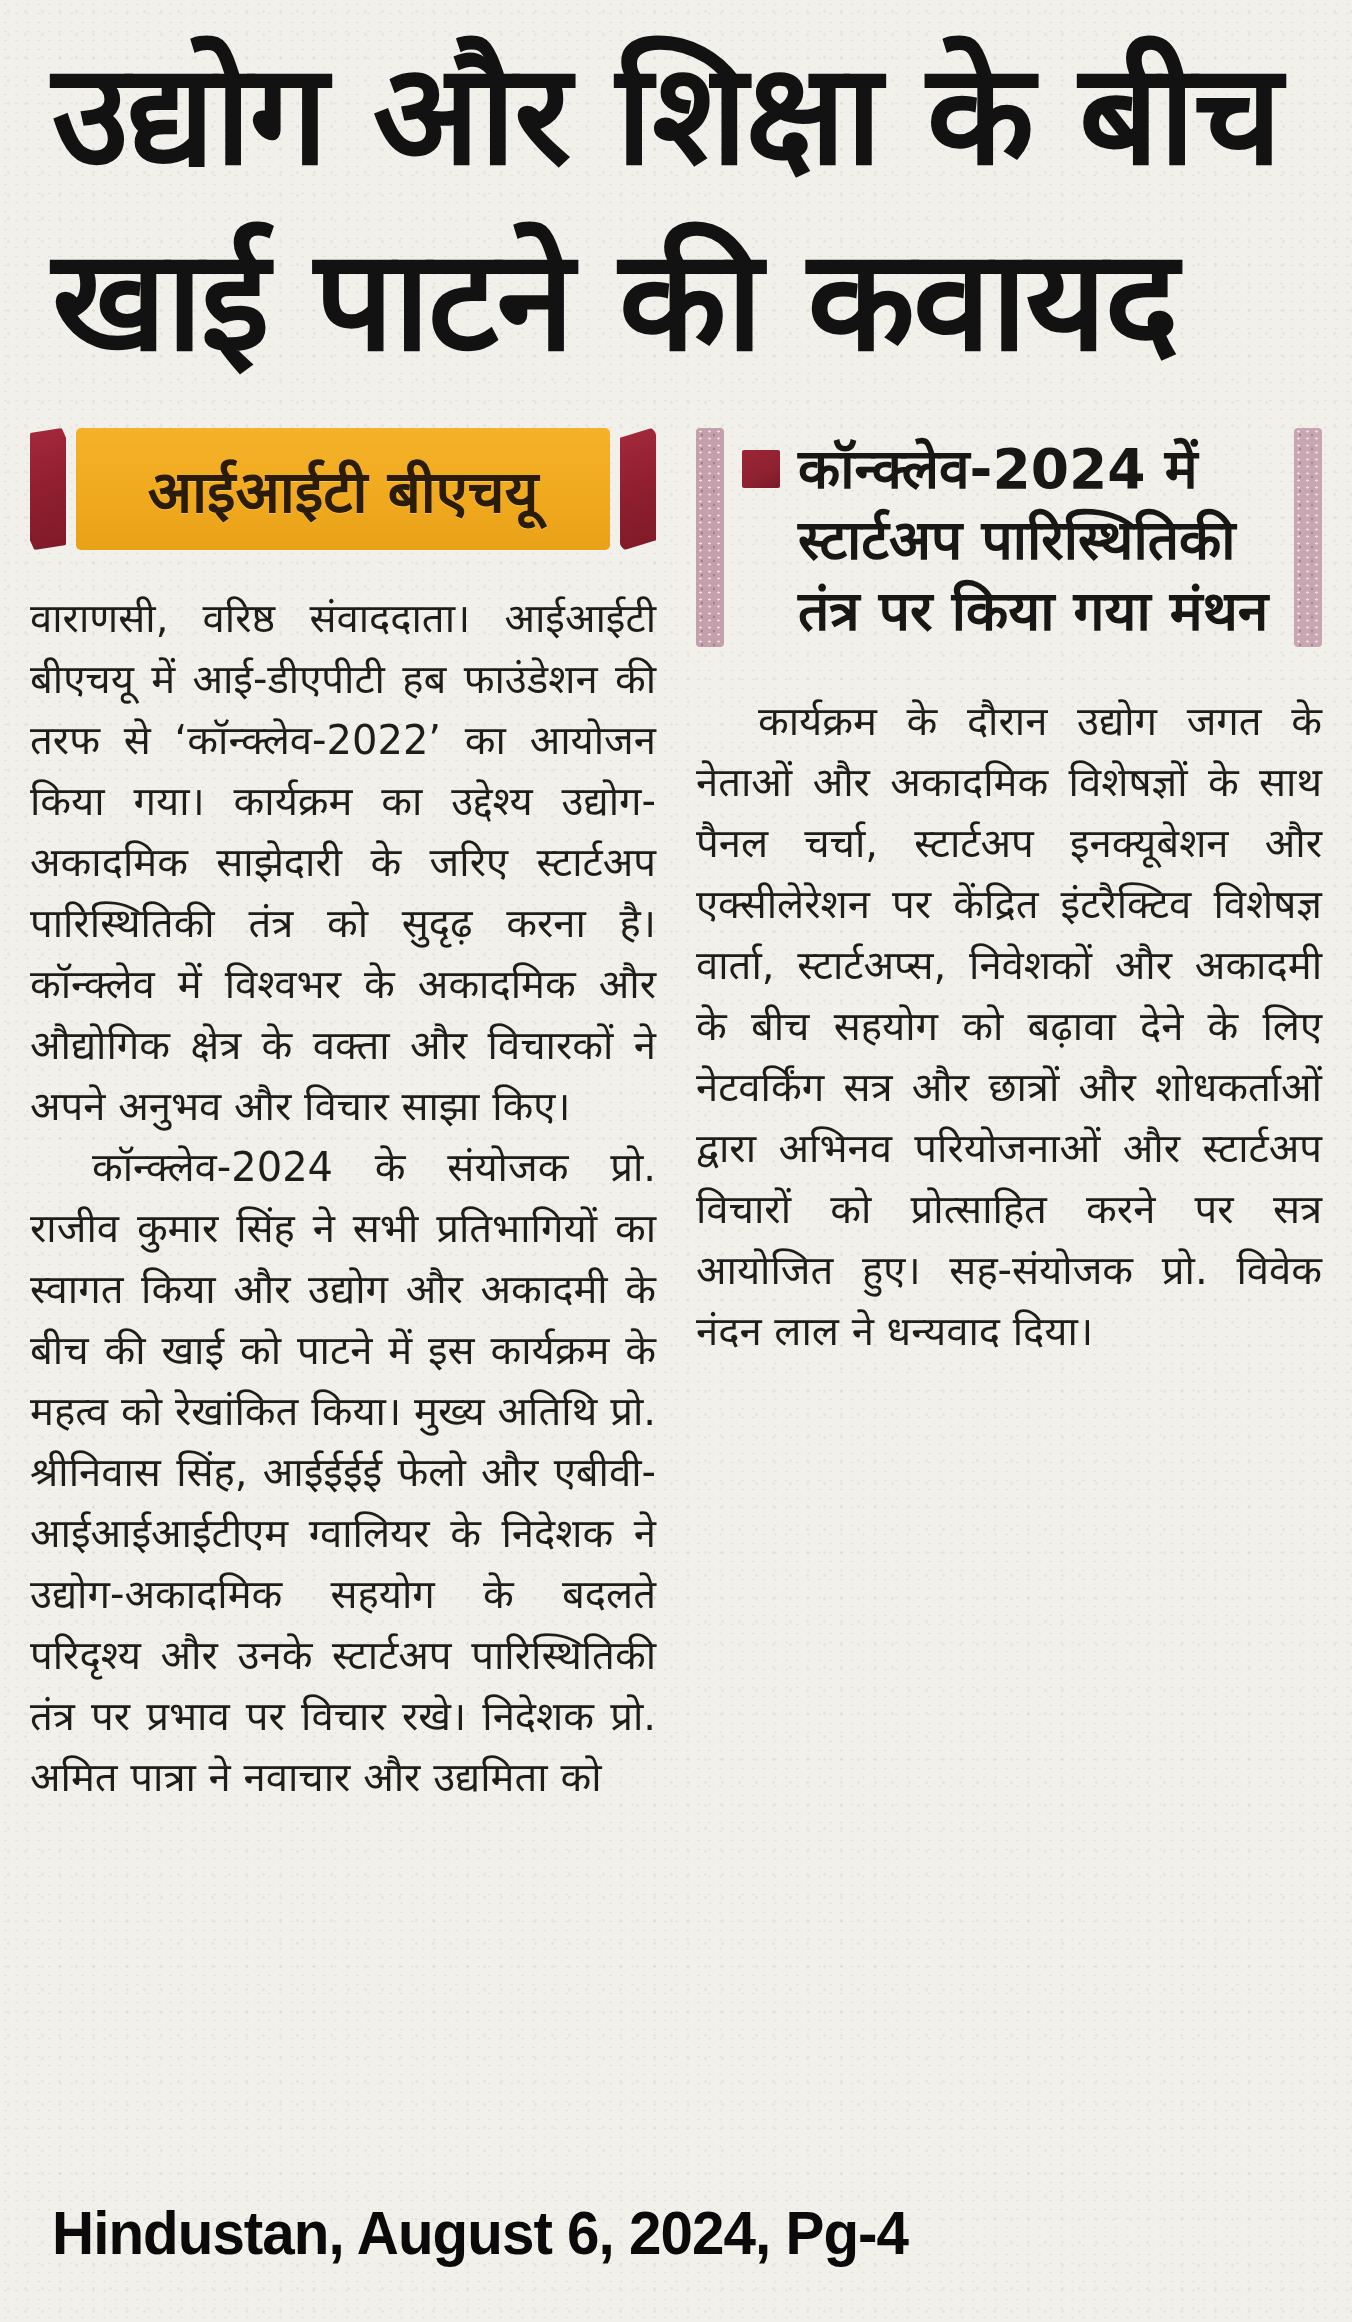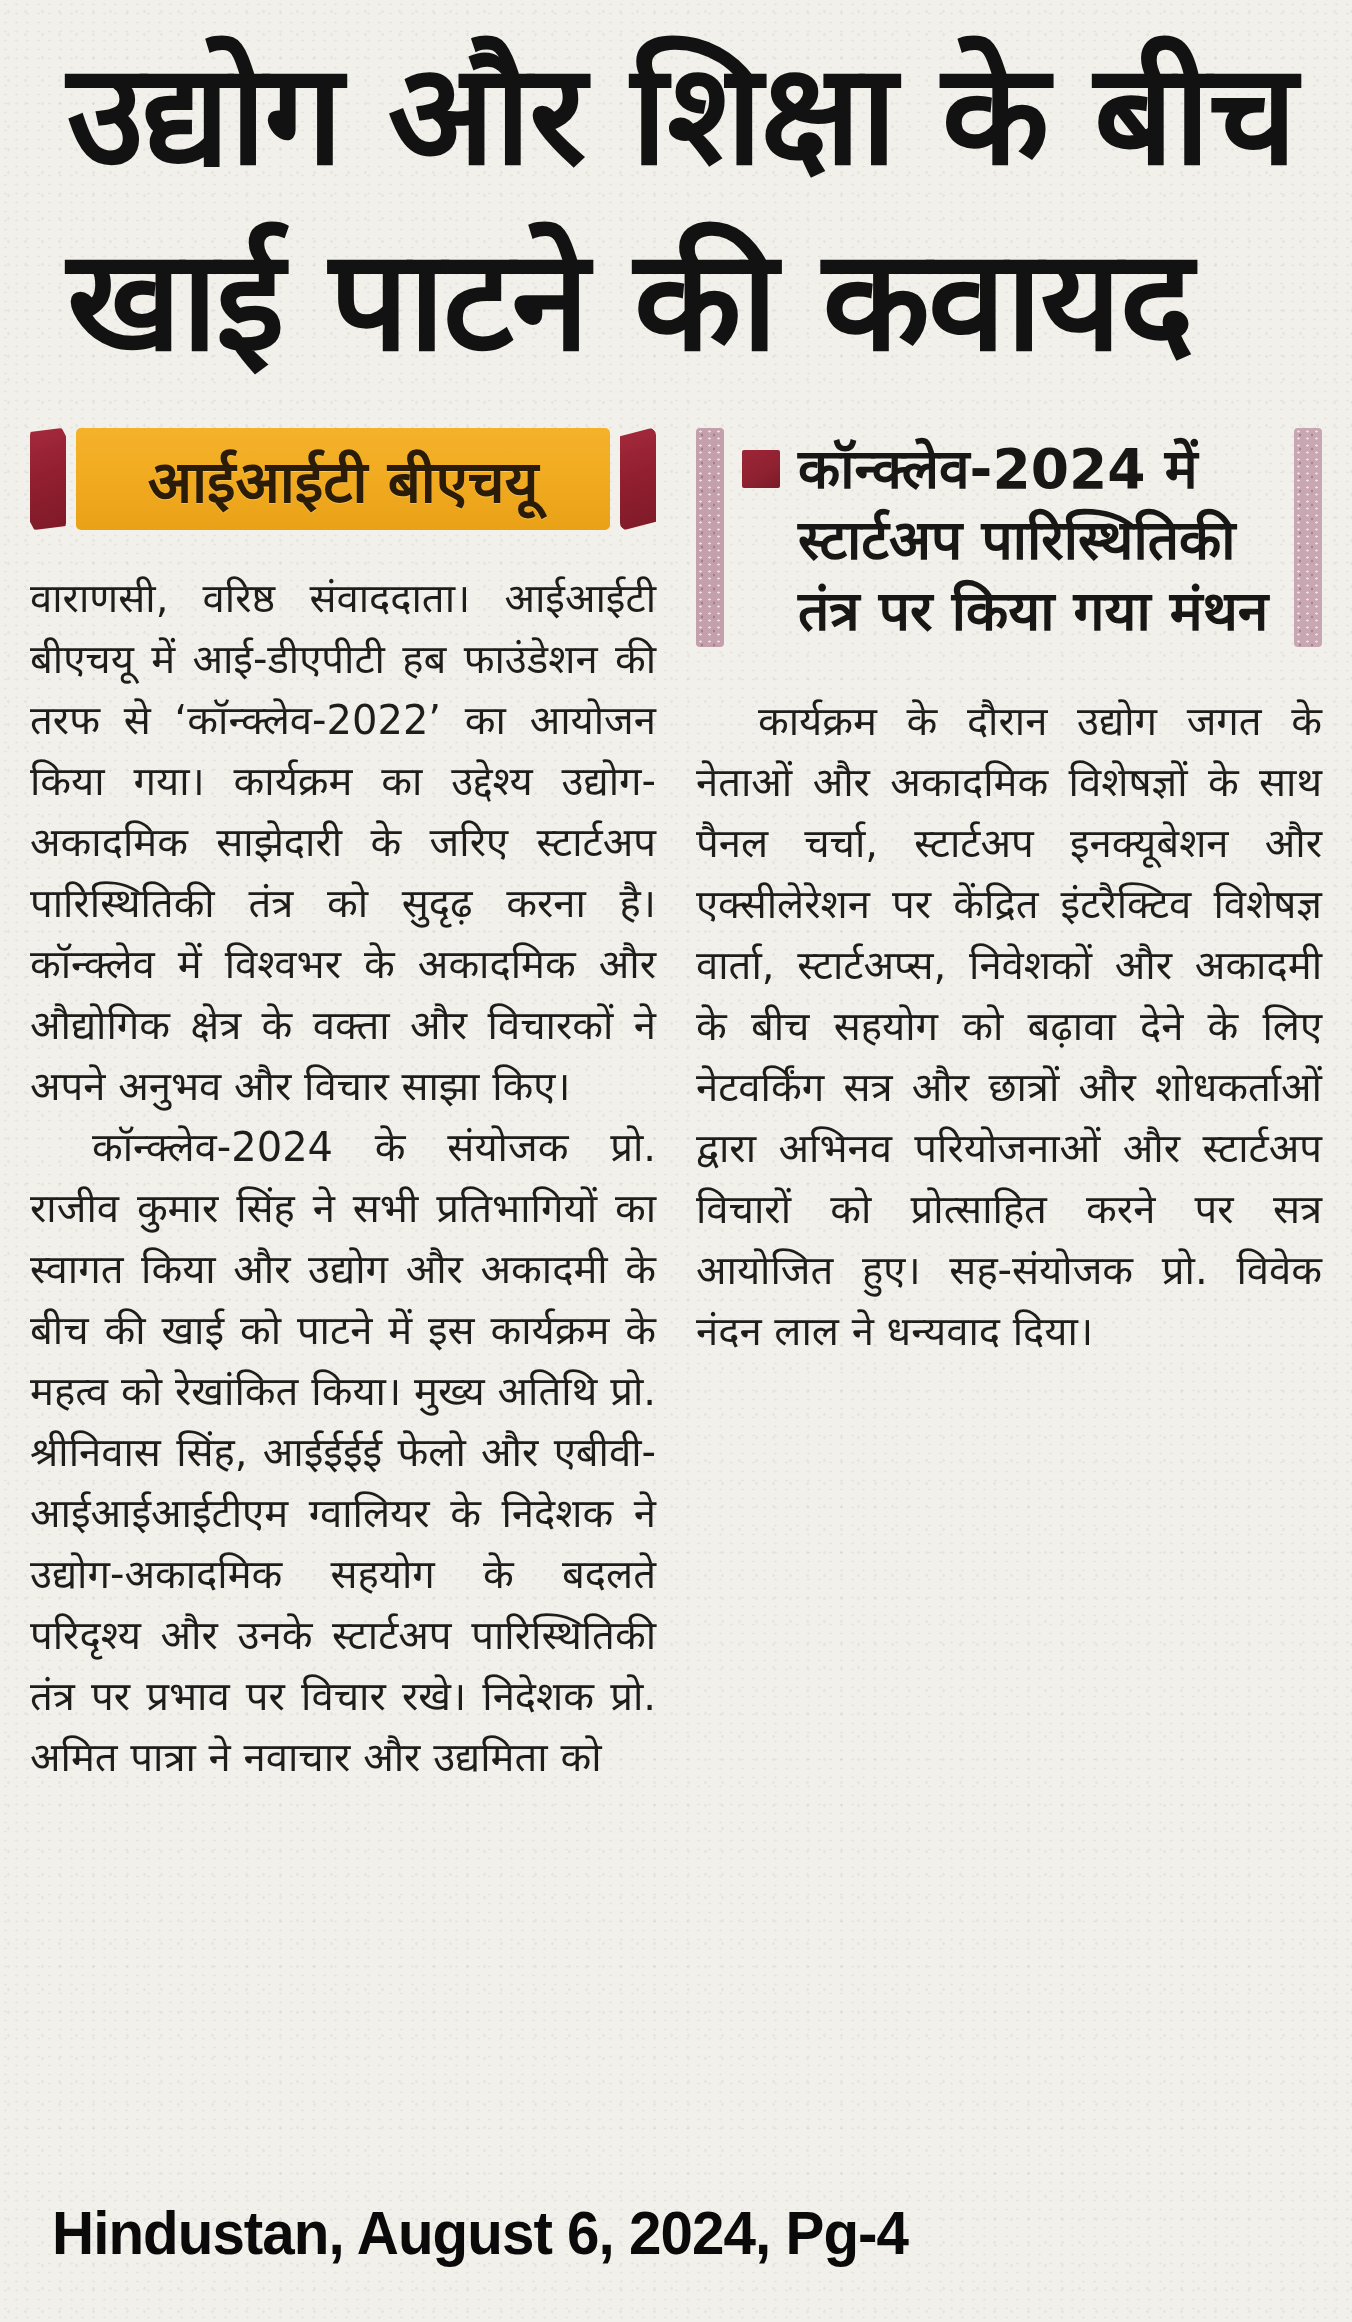--- a/index.html
+++ b/index.html
@@ -11,21 +11,20 @@
       radial-gradient(rgba(120,115,100,0.10) 1px, transparent 1.4px),
       radial-gradient(rgba(90,85,75,0.07) 1px, transparent 1.6px);
     background-size:11px 9px,17px 23px;
     font-family:"DejaVu Sans",sans-serif;
     color:#1e1d1b;
     overflow:hidden;
   }
   
   .headline{
     padding:22px 30px 0 52px;
-    margin-left:15px;
   }
   .headline .hl-line{
     font-size:140px;
     line-height:186px;
     font-weight:bold;
     color:#121212;
     white-space:nowrap;
     letter-spacing:-2px;
   }
   
@@ -34,21 +33,21 @@
     gap:40px;
     padding:0 30px;
     margin-top:34px;
   }
   .col{flex:1 1 0;min-width:0;}
   
   .kicker{
     display:flex;
     align-items:stretch;
     gap:10px;
-    height:102px;
+    height:122px;
     margin-bottom:38px;
   }
   .kicker-cap{
     width:36px;
     background:linear-gradient(160deg,#a42a3c 0%,#921f30 45%,#7e1a28 100%);
     border-radius:7px;
     flex:0 0 auto;
   }
   .kicker-cap.left{clip-path:polygon(0 4%,88% 0,100% 8%,100% 96%,12% 100%,0 92%);}
   .kicker-cap.right{clip-path:polygon(0 8%,88% 0,100% 4%,100% 92%,12% 100%,0 96%);}

